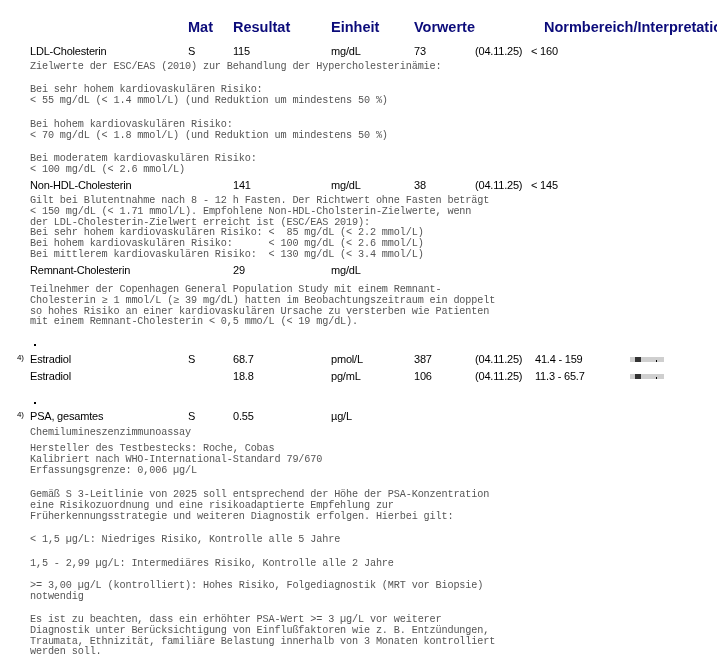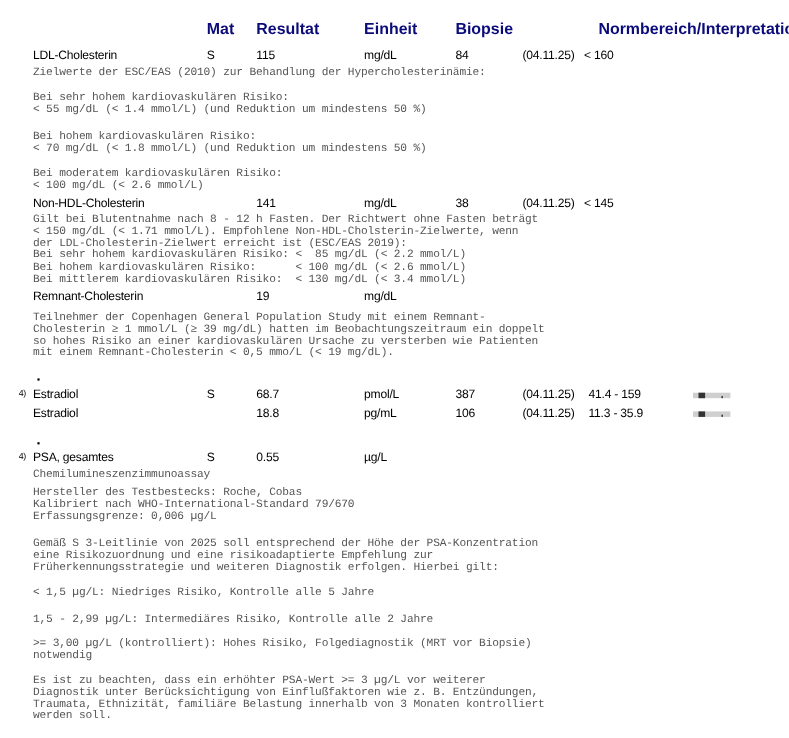--- a/index.html
+++ b/index.html
@@ -14,30 +14,30 @@
   .bar .mark { position:absolute; left:5px; top:0; width:6px; height:5px; background:#333; }
   .bar .tick { position:absolute; left:26px; top:3px; width:1px; height:2px; background:#000; }
 </style>
 </head>
 <body>
 
 <div>
   <span class="hdr" style="left:188px">Mat</span>
   <span class="hdr" style="left:233px">Resultat</span>
   <span class="hdr" style="left:331px">Einheit</span>
-  <span class="hdr" style="left:414px">Biopsie</span>
+  <span class="hdr" style="left:414px">Vorwerte</span>
   <span class="hdr" style="left:544px">Normbereich/Interpretation</span>
 </div>
 
 <div class="row" style="top:45px">
   <span style="left:30px">LDL-Cholesterin</span>
   <span style="left:188px">S</span>
   <span style="left:233px">115</span>
   <span style="left:331px">mg/dL</span>
-  <span style="left:414px">84</span>
+  <span style="left:414px">73</span>
   <span style="left:475px">(04.11.25)</span>
   <span style="left:531px">&lt; 160</span>
 </div>
 <div class="note" style="top:62px">Zielwerte der ESC/EAS (2010) zur Behandlung der Hypercholesterinämie:</div>
 <div class="note" style="top:85px">Bei sehr hohem kardiovaskulären Risiko:
 &lt; 55 mg/dL (&lt; 1.4 mmol/L) (und Reduktion um mindestens 50 %)</div>
 <div class="note" style="top:120px">Bei hohem kardiovaskulären Risiko:
 &lt; 70 mg/dL (&lt; 1.8 mmol/L) (und Reduktion um mindestens 50 %)</div>
 <div class="note" style="top:154px">Bei moderatem kardiovaskulären Risiko:
 &lt; 100 mg/dL (&lt; 2.6 mmol/L)</div>
@@ -52,21 +52,21 @@
 </div>
 <div class="note" style="top:196px">Gilt bei Blutentnahme nach 8 - 12 h Fasten. Der Richtwert ohne Fasten beträgt
 &lt; 150 mg/dL (&lt; 1.71 mmol/L). Empfohlene Non-HDL-Cholsterin-Zielwerte, wenn
 der LDL-Cholesterin-Zielwert erreicht ist (ESC/EAS 2019):
 Bei sehr hohem kardiovaskulären Risiko: &lt;  85 mg/dL (&lt; 2.2 mmol/L)
 Bei hohem kardiovaskulären Risiko:      &lt; 100 mg/dL (&lt; 2.6 mmol/L)
 Bei mittlerem kardiovaskulären Risiko:  &lt; 130 mg/dL (&lt; 3.4 mmol/L)</div>
 
 <div class="row" style="top:264px">
   <span style="left:30px">Remnant-Cholesterin</span>
-  <span style="left:233px">19</span>
+  <span style="left:233px">29</span>
   <span style="left:331px">mg/dL</span>
 </div>
 <div class="note" style="top:285px">Teilnehmer der Copenhagen General Population Study mit einem Remnant-
 Cholesterin ≥ 1 mmol/L (≥ 39 mg/dL) hatten im Beobachtungszeitraum ein doppelt
 so hohes Risiko an einer kardiovaskulären Ursache zu versterben wie Patienten
 mit einem Remnant-Cholesterin &lt; 0,5 mmo/L (&lt; 19 mg/dL).</div>
 
 <div class="dot" style="top:344px"></div>
 
 <div class="row" style="top:353px">
@@ -83,21 +83,21 @@
       <div class="tick"></div>
     </div>
 </div>
 
 <div class="row" style="top:370px">
   <span style="left:30px">Estradiol</span>
   <span style="left:233px">18.8</span>
   <span style="left:331px">pg/mL</span>
   <span style="left:414px">106</span>
   <span style="left:475px">(04.11.25)</span>
-  <span style="left:535px">11.3 - 35.9</span>
+  <span style="left:535px">11.3 - 65.7</span>
   <div class="bar" style="left:630px">
       <div class="mark"></div>
       <div class="tick"></div>
     </div>
 </div>
 
 <div class="dot" style="top:402px"></div>
 
 <div class="row" style="top:410px">
   <span class="foot" style="left:17px">4)</span>

